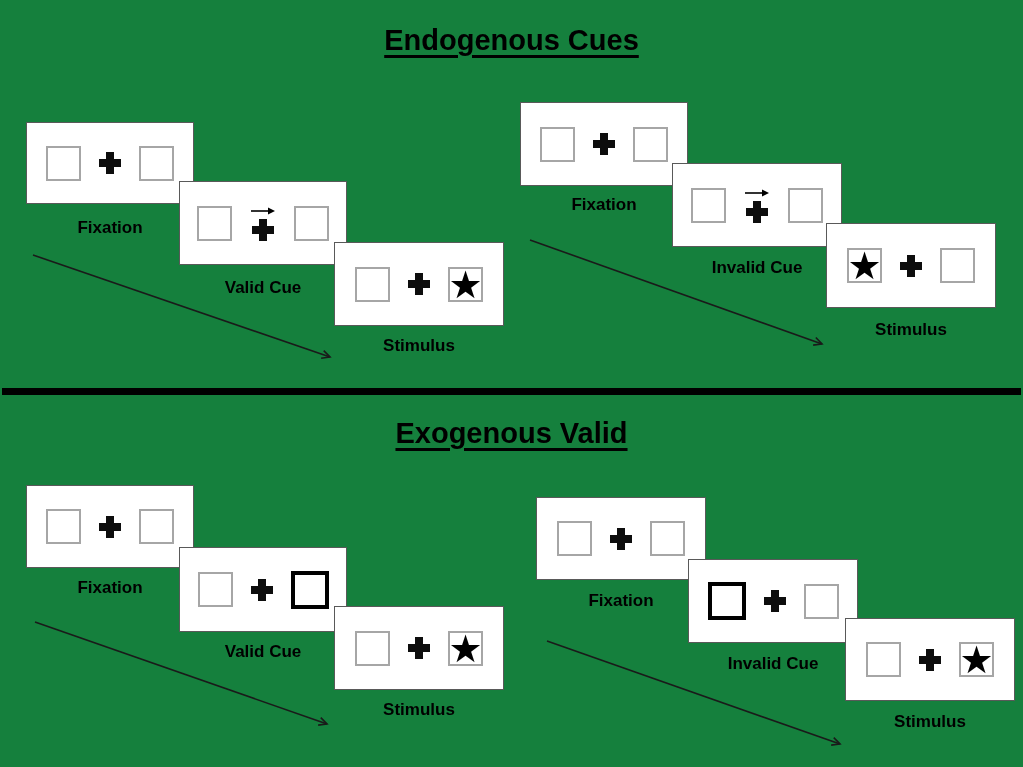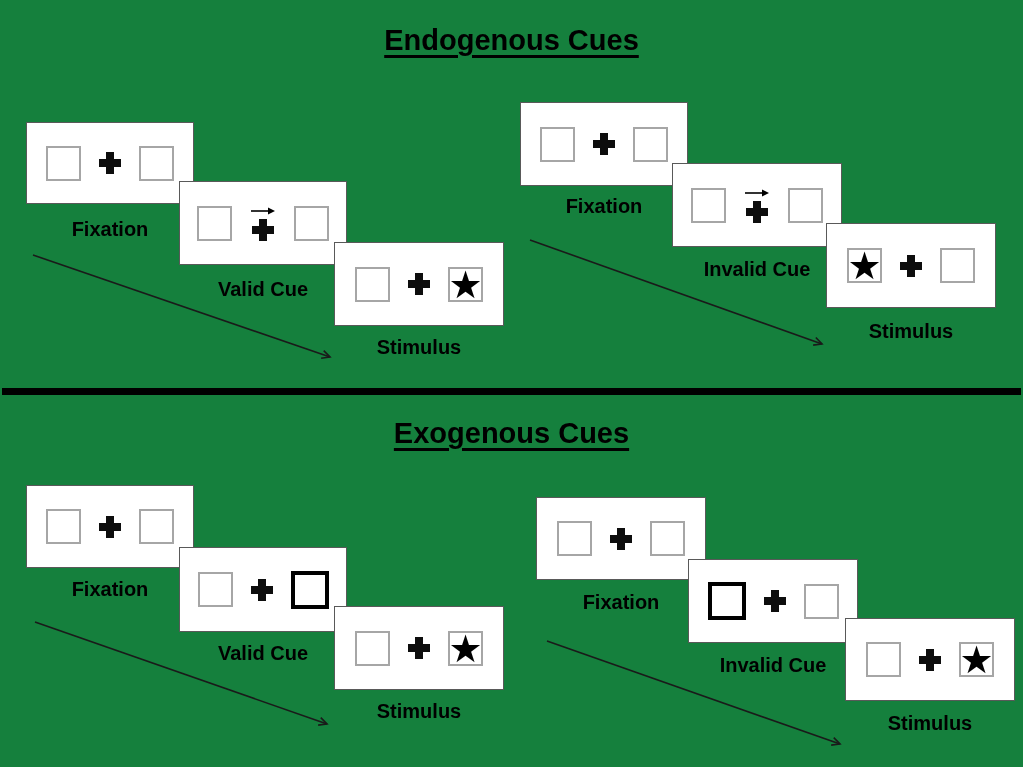--- a/index.html
+++ b/index.html
@@ -24,30 +24,30 @@
   .box.cue-bold { width:38px; height:38px; border:4px solid #000; }
   .mid { display:flex; flex-direction:column; align-items:center; gap:3px; flex:0 0 auto; }
   .plus { width:22px; height:22px; position:relative; }
   .plus::before { content:""; position:absolute; left:0; right:0; top:7px; height:8px; background:#0d0d0d; }
   .plus::after  { content:""; position:absolute; top:0; bottom:0; left:7px; width:8px; background:#0d0d0d; }
   .cue-arrow { display:block; }
   .star {
     font-family:"DejaVu Sans", sans-serif; font-size:38px; line-height:31px; color:#000;
     display:block; transform:translateY(1px);
   }
-  .seq-label { position:absolute; font-size:20px; font-weight:bold; text-align:center; white-space:nowrap; }
+  .seq-label { position:absolute; font-size:17px; font-weight:bold; text-align:center; white-space:nowrap; }
   #arrow-overlay { position:absolute; left:0; top:0; pointer-events:none; }
 </style>
 </head>
 <body>
 
 <div id="canvas">
 
   <div class="title" style="top:24px">Endogenous Cues</div>
-  <div class="title" style="top:417px">Exogenous Cues</div>
+  <div class="title" style="top:417px">Exogenous Valid</div>
 
   <div class="divider" style="top:388px"></div>
 
   <div>
     <div class="panel" style="left:26px;top:122px;width:168px;height:82px">
       <div class="box"></div>
       <div class="mid">
           <div class="plus"></div>
         </div>
       <div class="box"></div>

